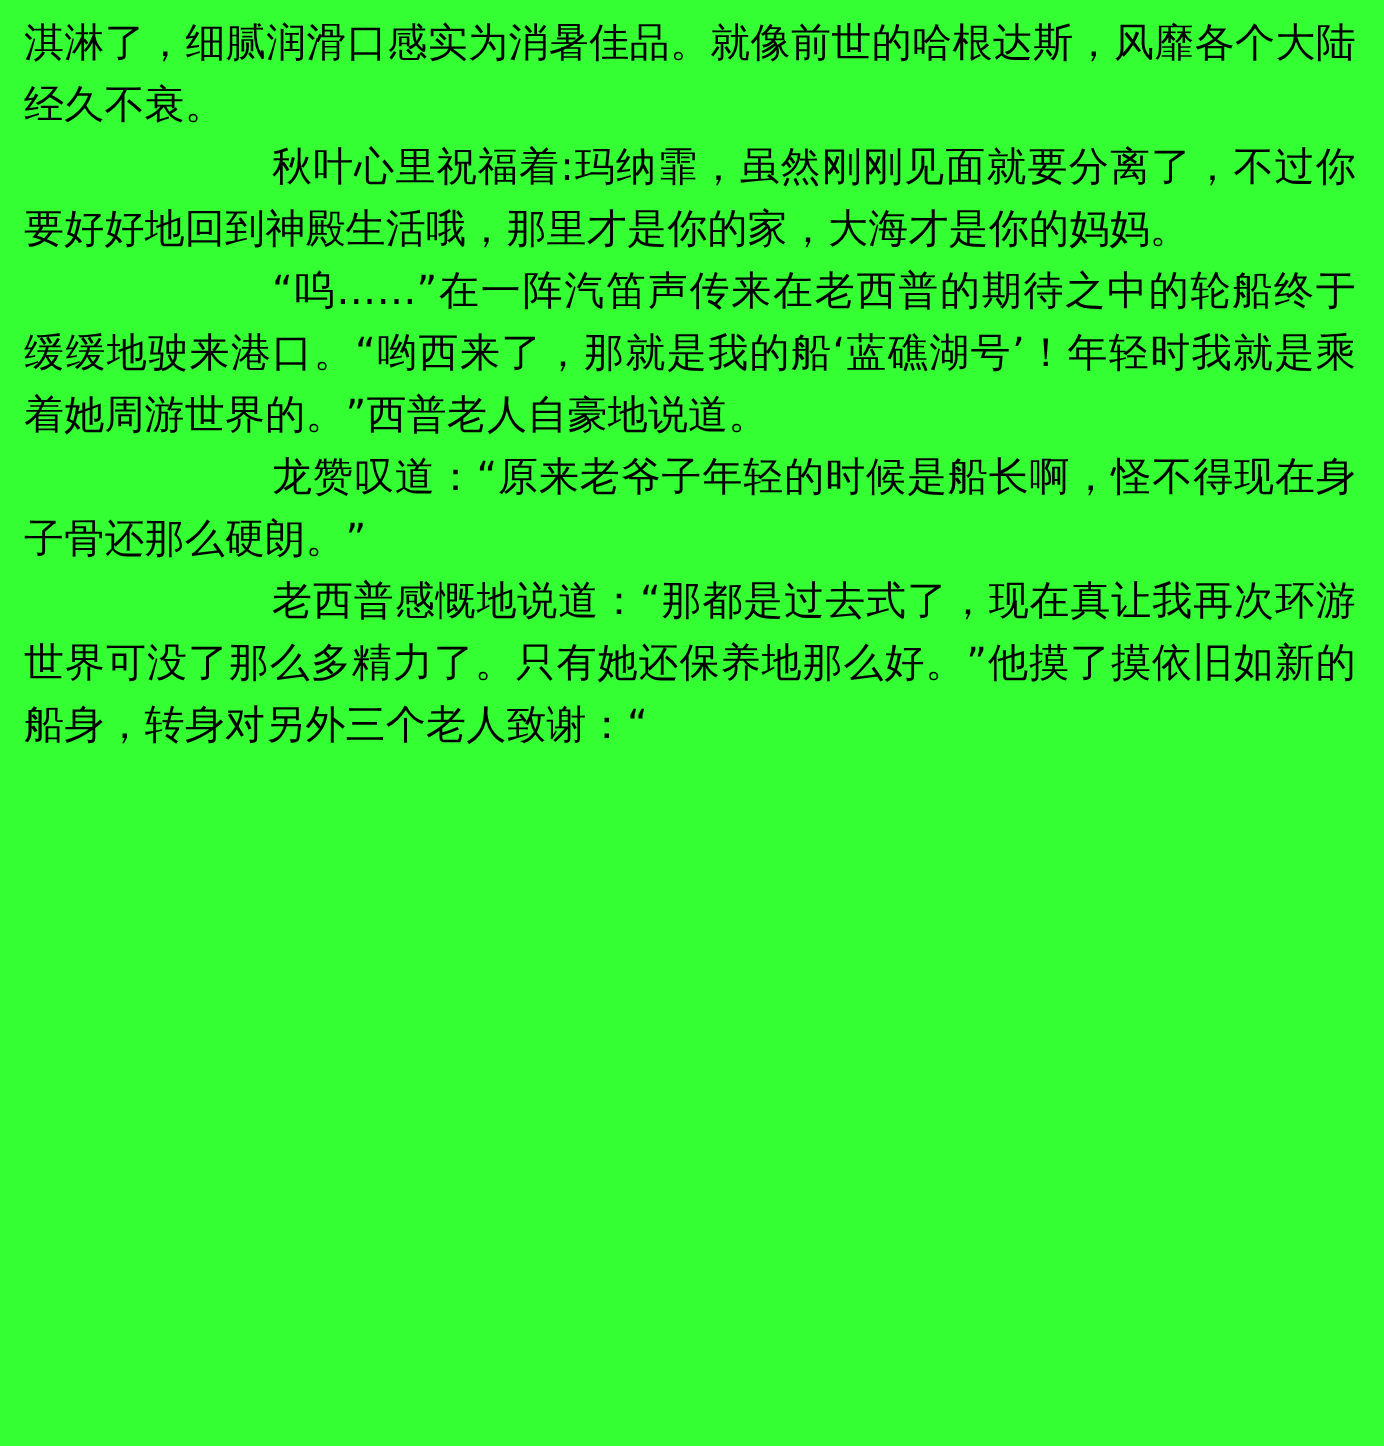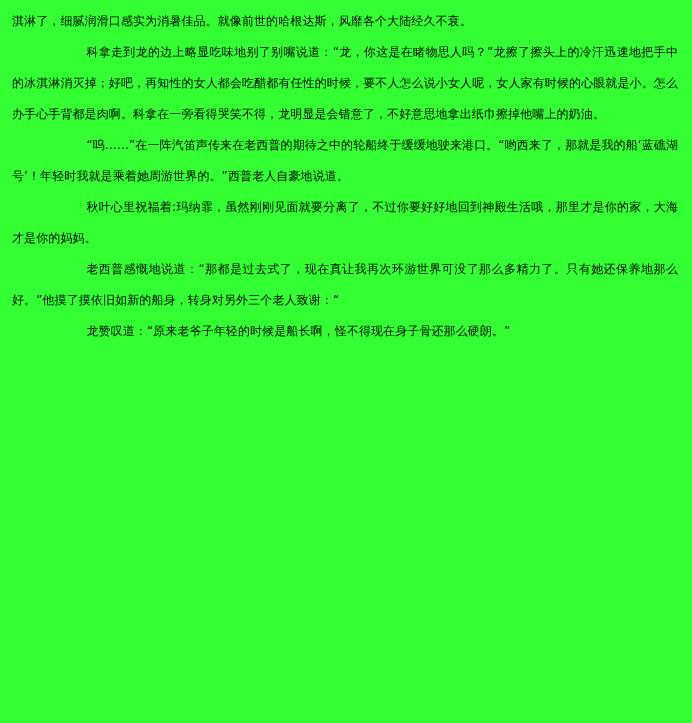--- a/index.html
+++ b/index.html
@@ -15,21 +15,21 @@
   }
   .page {
     position: relative;
     width: 692px;
     height: 723px;
     background: #33ff33;
     box-sizing: border-box;
     padding: 6px 14px 0 12px;
   }
   .doc-body {
-    font-size: 12px;
+    font-size: 20px;
     line-height: 31px;
     color: #000000;
     text-align: justify;
     text-justify: inter-ideograph;
     letter-spacing: 0.1px;
   }
   p {
     margin: 0 0 0 0;
     text-indent: 0;
   }
@@ -39,19 +39,18 @@
   p.first {
     text-indent: 0;
   }
 </style>
 </head>
 <body style="background: rgb(51, 255, 51);">
 
 <div class="page" style="background: rgb(51, 255, 51);">
   <div class="doc-body" style="color: rgb(0, 0, 0);">
     <p class="first">淇淋了，细腻润滑口感实为消暑佳品。就像前世的哈根达斯，风靡各个大陆经久不衰。</p>
-    <p class="indent">科拿走到龙的边上略显吃味地别了别嘴说道：“龙，你这是在睹物思人吗？”龙擦了擦头上的冷汗迅速地把手中的冰淇淋消灭掉；好吧，再知性的女人都会吃醋都有任性的时候，要不人怎么说小女人呢，女人家有时候的心眼就是小。怎么办手心手背都是肉啊。科拿在一旁看得哭笑不得，龙明显是会错意了，不好意思地拿出纸巾擦掉他嘴上的奶油。</p>
+    <p class="indent">秋叶心里祝福着:玛纳霏，虽然刚刚见面就要分离了，不过你要好好地回到神殿生活哦，那里才是你的家，大海才是你的妈妈。</p>
     <p class="indent">“呜……”在一阵汽笛声传来在老西普的期待之中的轮船终于缓缓地驶来港口。“哟西来了，那就是我的船‘蓝礁湖号’！年轻时我就是乘着她周游世界的。”西普老人自豪地说道。</p>
-    <p class="indent">秋叶心里祝福着:玛纳霏，虽然刚刚见面就要分离了，不过你要好好地回到神殿生活哦，那里才是你的家，大海才是你的妈妈。</p>
+    <p class="indent">龙赞叹道：“原来老爷子年轻的时候是船长啊，怪不得现在身子骨还那么硬朗。”</p>
     <p class="indent">老西普感慨地说道：“那都是过去式了，现在真让我再次环游世界可没了那么多精力了。只有她还保养地那么好。”他摸了摸依旧如新的船身，转身对另外三个老人致谢：“</p>
-    <p class="indent">龙赞叹道：“原来老爷子年轻的时候是船长啊，怪不得现在身子骨还那么硬朗。”</p>
   </div>
 </div>
 
 </body></html>

